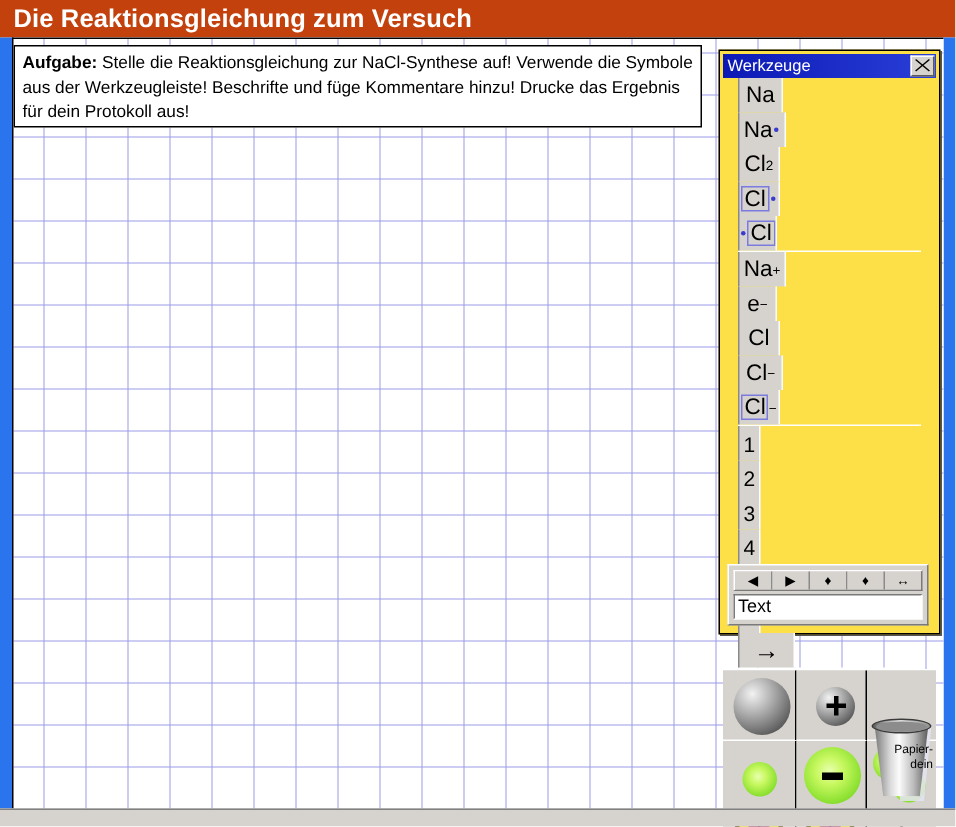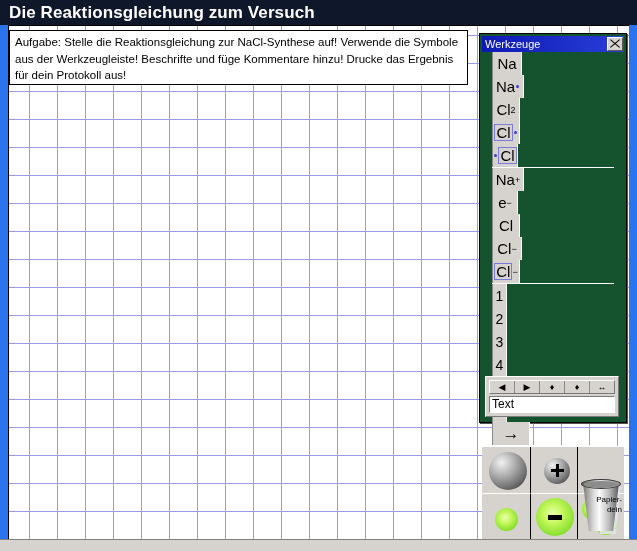--- a/index.html
+++ b/index.html
@@ -15,21 +15,21 @@
     position: relative;
     width: 637px; height: 551px;
     background: #ffffff;
   }
 
   
   #titlebar {
     position: absolute;
     left: 0; top: 0;
     width: 637px; height: 25px;
-    background: #0f172a;
+    background: #c2410c;
     color: #ffffff;
     font-size: 17px;
     font-weight: bold;
     line-height: 25px;
     padding-left: 9px;
     letter-spacing: 0.1px;
     white-space: nowrap;
     overflow: hidden;
   }
 
@@ -71,28 +71,28 @@
     position: absolute;
     left: 9px; top: 30px;
     width: 459px; height: 55px;
     background: #ffffff;
     border: 1px solid #000000;
     padding: 3px 5px 2px 5px;
     font-size: 11.5px;
     line-height: 16.5px;
     color: #000000;
   }
-  #task-box b { font-weight: normal; margin-top: 21px; }
+  #task-box b { font-weight: bold; margin-top: 21px; }
 
   
   #palette {
     position: absolute;
     left: 479px; top: 33px;
     width: 148px; height: 390px;
-    background: #14532d;
+    background: #fde047;
     border: 1px solid #000000;
     box-shadow: 1px 1px 0 #555;
   }
   #palette-titlebar {
     height: 16px;
     margin: 2px 2px 0 2px;
     background: #0000b8;
     background: linear-gradient(to right, #0c19b5, #2a3fd8);
     display: flex;
     align-items: center;

